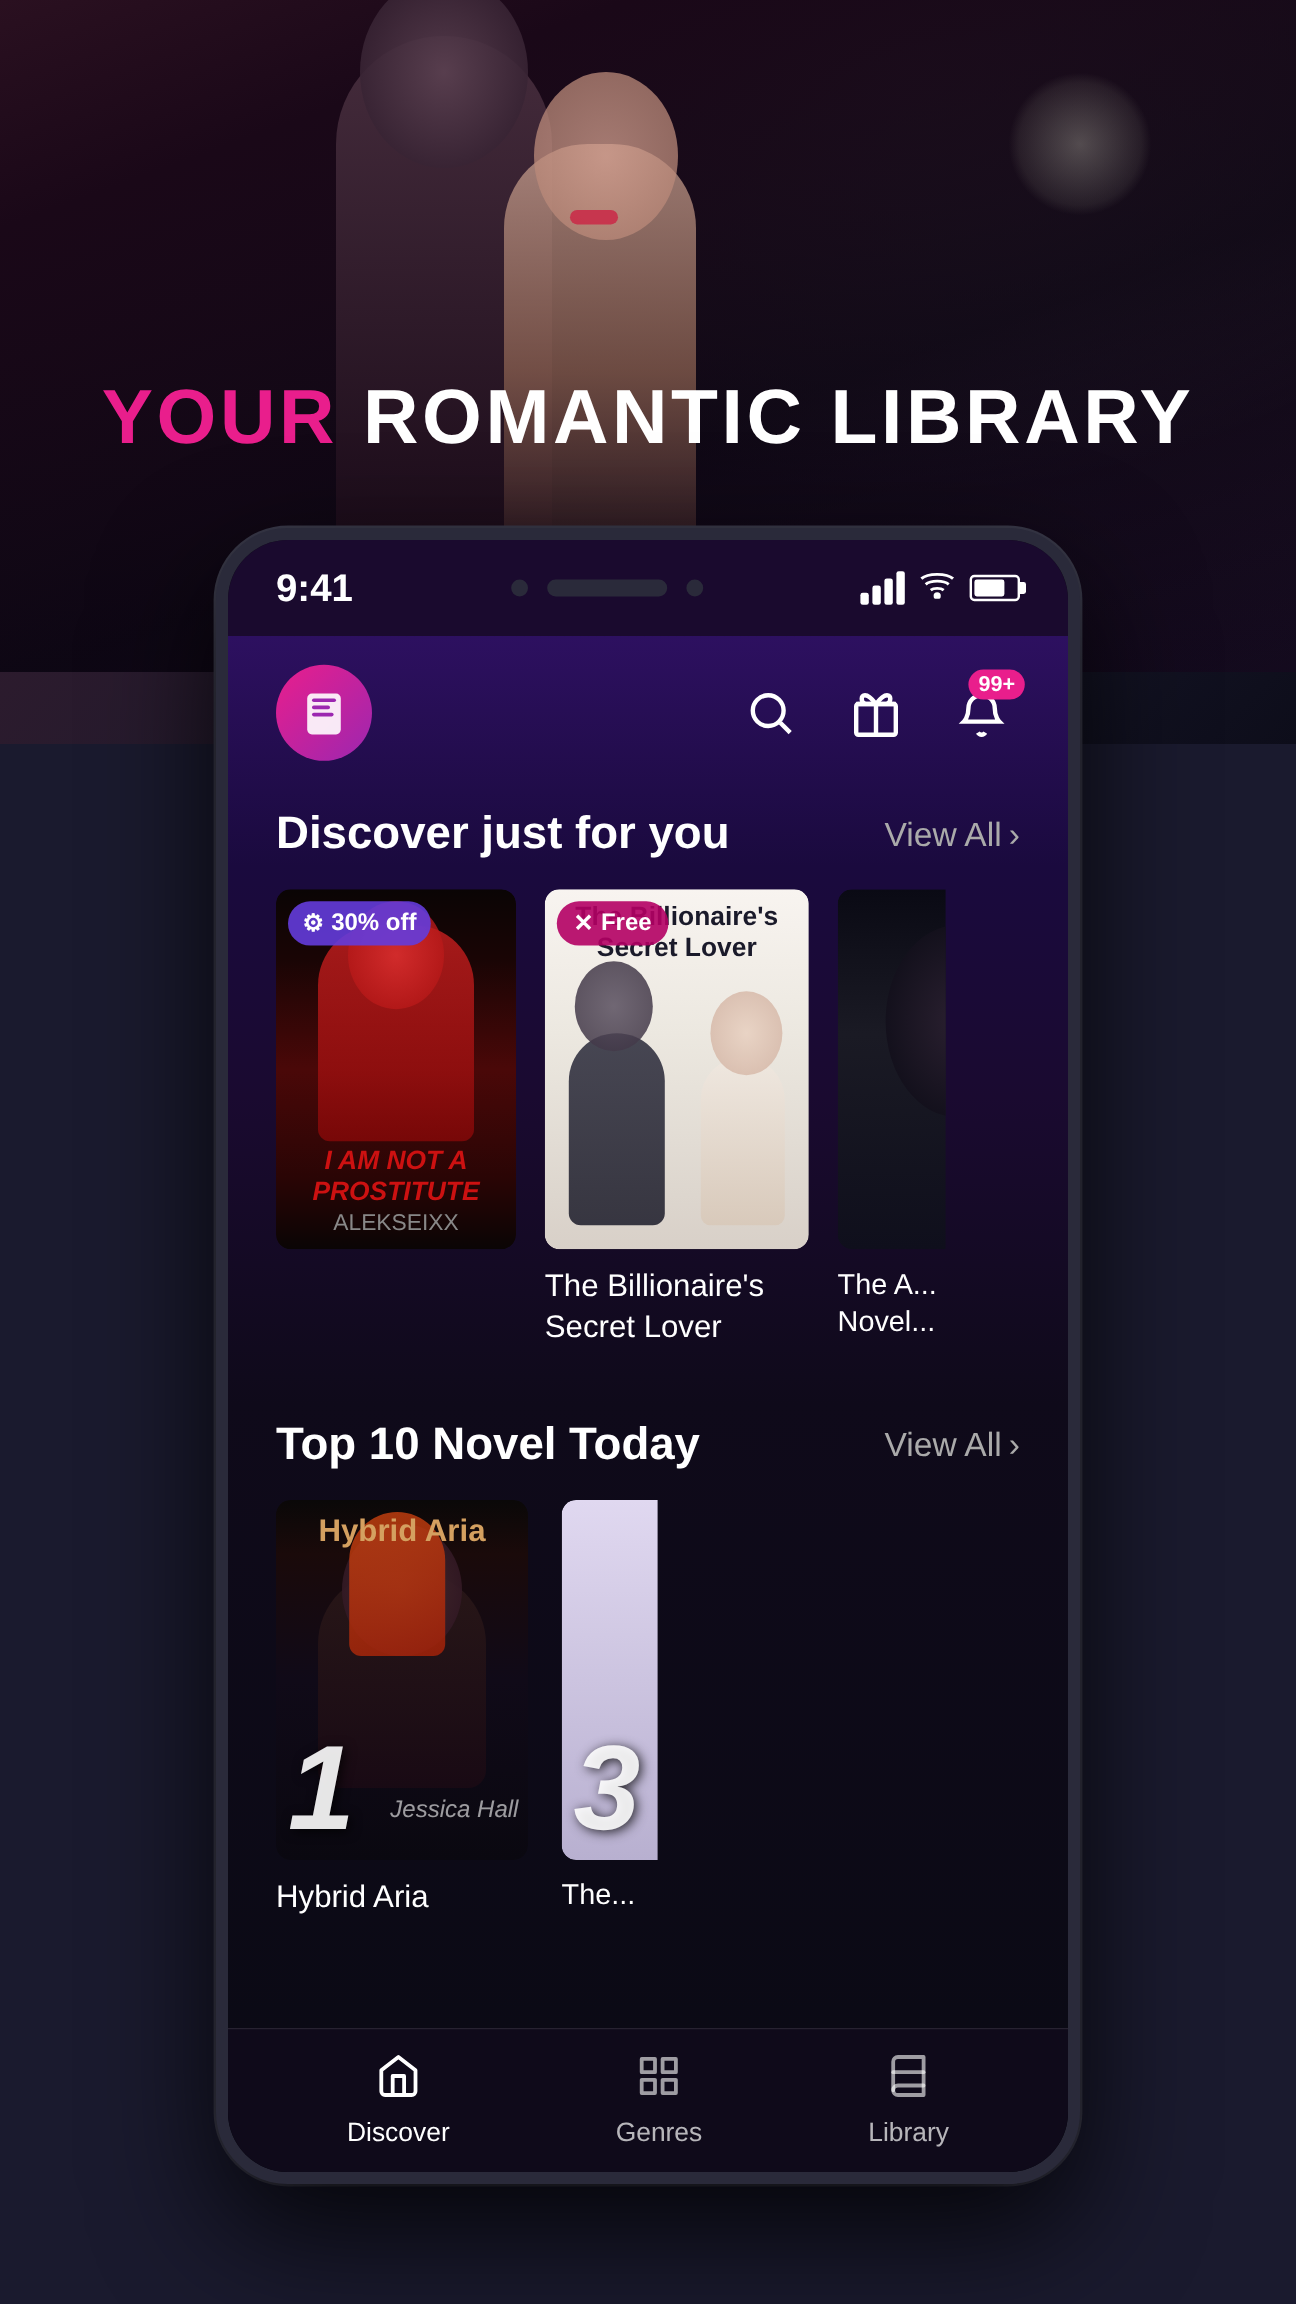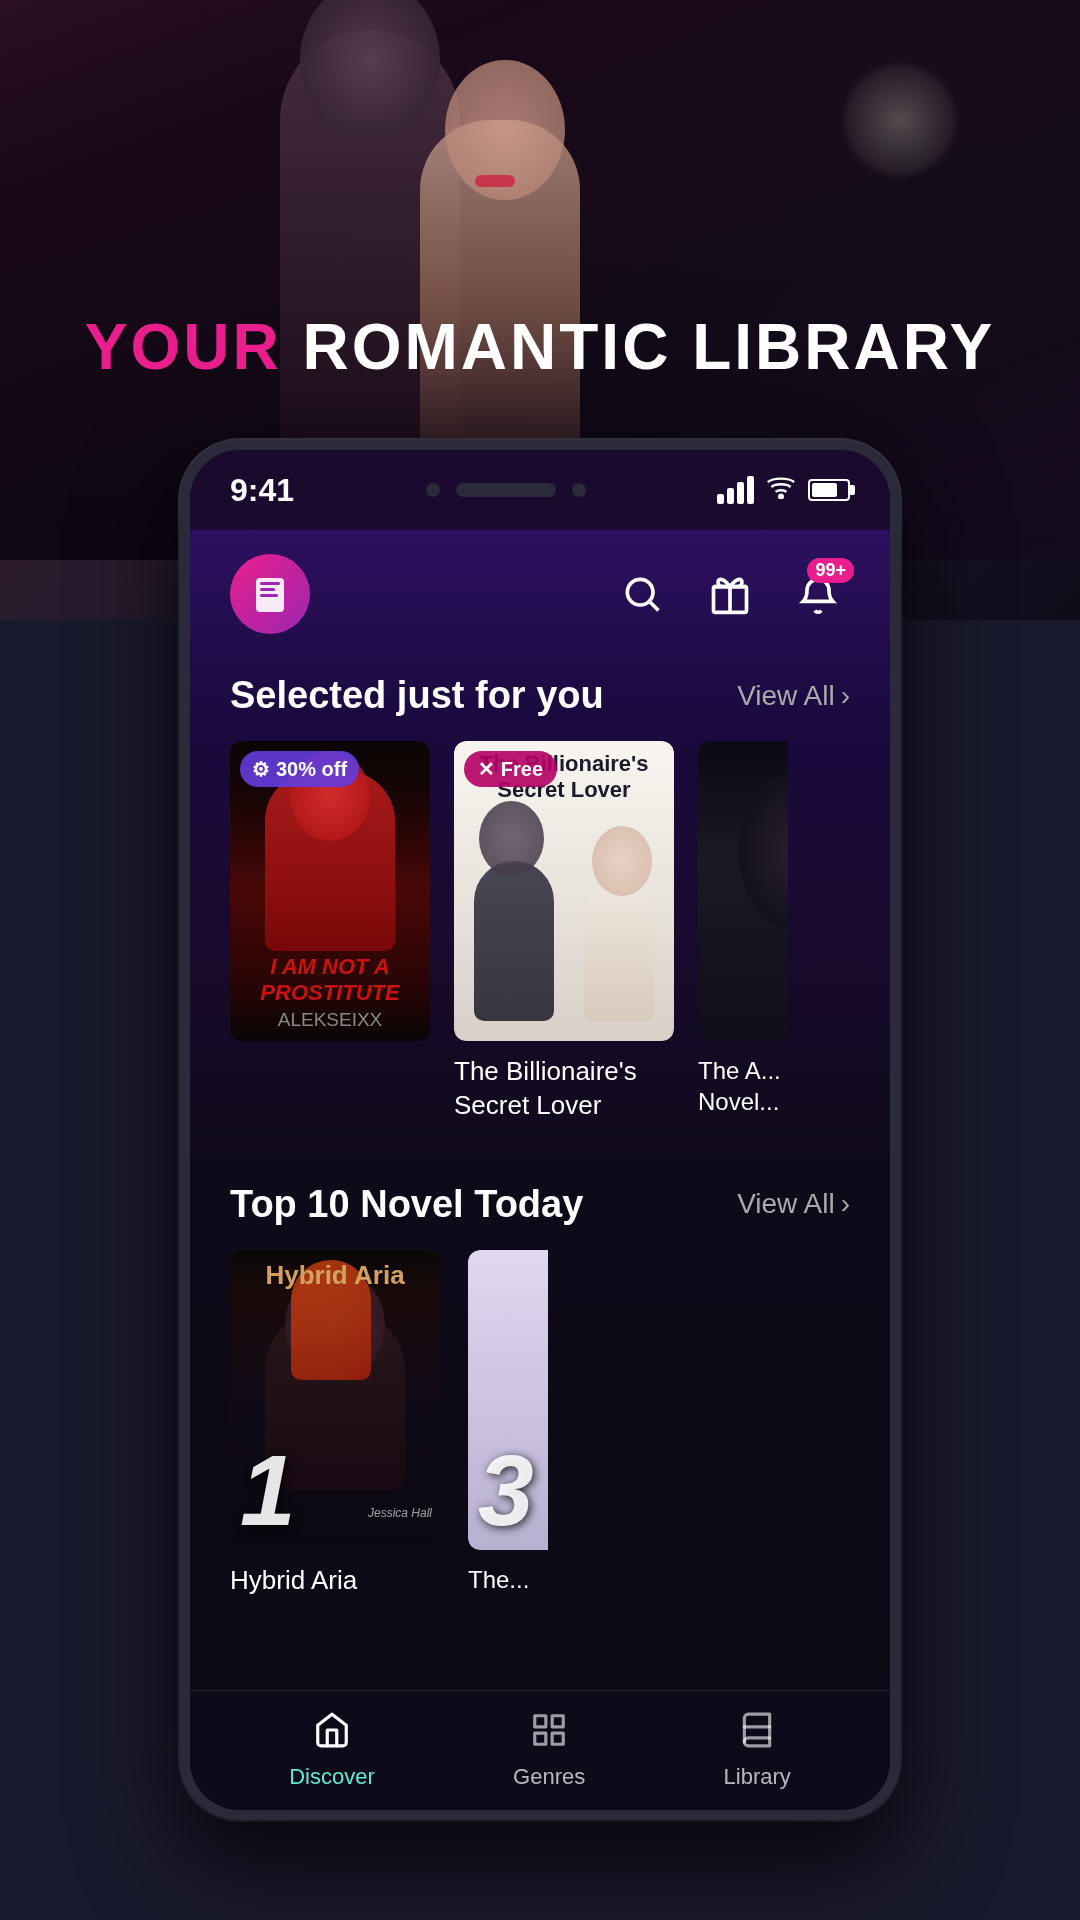--- a/index.html
+++ b/index.html
@@ -389,21 +389,21 @@
 
     .nav-label {
       font-size: 22px;
       color: rgba(255,255,255,0.7);
     }
 
     .nav-item.active .nav-icon {
       color: white;
     }
     .nav-item.active .nav-label {
-      color: #5eead4;
+      color: #ffffff;
     }
 
     
     .book-card-partial {
       flex-shrink: 0;
       width: 120px;
       overflow: hidden;
     }
     .book-card-partial .book-cover-wrap {
       width: 120px;
@@ -495,21 +495,21 @@
             <path d="M6 10a6 6 0 0 1 12 0c0 4 2 6 2 6H4s2-2 2-6"></path>
             <path d="M10.3 21a2 2 0 0 0 3.4 0"></path>
           </svg>
           <div class="notification-badge">99+</div>
         </div>
       </div>
     </div>
 
     <div class="section">
       <div class="section-header">
-        <span class="section-title">Selected just for you</span>
+        <span class="section-title">Discover just for you</span>
         <div class="view-all">
           <span>View All</span>
           <span class="view-all-chevron">›</span>
         </div>
       </div>
 
       <div class="books-row">
 
         <div class="book-card">
           <div class="book-cover-wrap">
@@ -576,21 +576,21 @@
 
         <div class="top-book-card">
           <div class="top-book-cover-wrap">
             <div class="book-cover" style="position:absolute;top:0;left:0;width:100%;height:100%;background:linear-gradient(180deg,#0a0808 0%,#1a0a0a 15%,#100a18 50%,#0a0810 100%);">
 
               <div style="position:absolute;top:60px;left:50%;transform:translateX(-50%);width:140px;height:180px;background:linear-gradient(180deg,#2a1818,#1a0a14);border-radius:60px 60px 15px 15px;opacity:0.9;"></div>
               <div style="position:absolute;top:20px;left:50%;transform:translateX(-50%);width:100px;height:110px;background:radial-gradient(#4a3030,#2a1020);border-radius:50%;opacity:0.9;"></div>
 
               <div style="position:absolute;top:10px;left:50%;transform:translateX(-55%);width:80px;height:120px;background:linear-gradient(160deg,#cc4410,#aa2208);border-radius:40px 40px 10px 10px;opacity:0.8;"></div>
               <div style="position:absolute;top:10px;font-size:26px;font-weight:900;color:#d4a060;text-align:center;width:100%;padding:0 10px;line-height:1.2;">Hybrid Aria</div>
-              <div style="position:absolute;bottom:30px;right:8px;font-size:12px;color:rgba(255,255,255,0.6);font-style:italic;">Jessica Hall</div>
+              <div style="position:absolute;bottom:30px;right:8px;font-size:20px;color:rgba(255,255,255,0.6);font-style:italic;">Jessica Hall</div>
             </div>
             <div class="rank-number">1</div>
           </div>
           <div class="book-title">Hybrid Aria</div>
         </div>
 
 
         <div class="book-card-partial" style="flex-shrink:0;width:80px;overflow:hidden;">
           <div class="top-book-cover-wrap" style="width:200px;">
             <div class="book-cover" style="position:absolute;top:0;left:0;width:200px;height:100%;background:linear-gradient(180deg,#e0d8f0 0%,#ccc4e0 50%,#b8b0d0 100%);">

